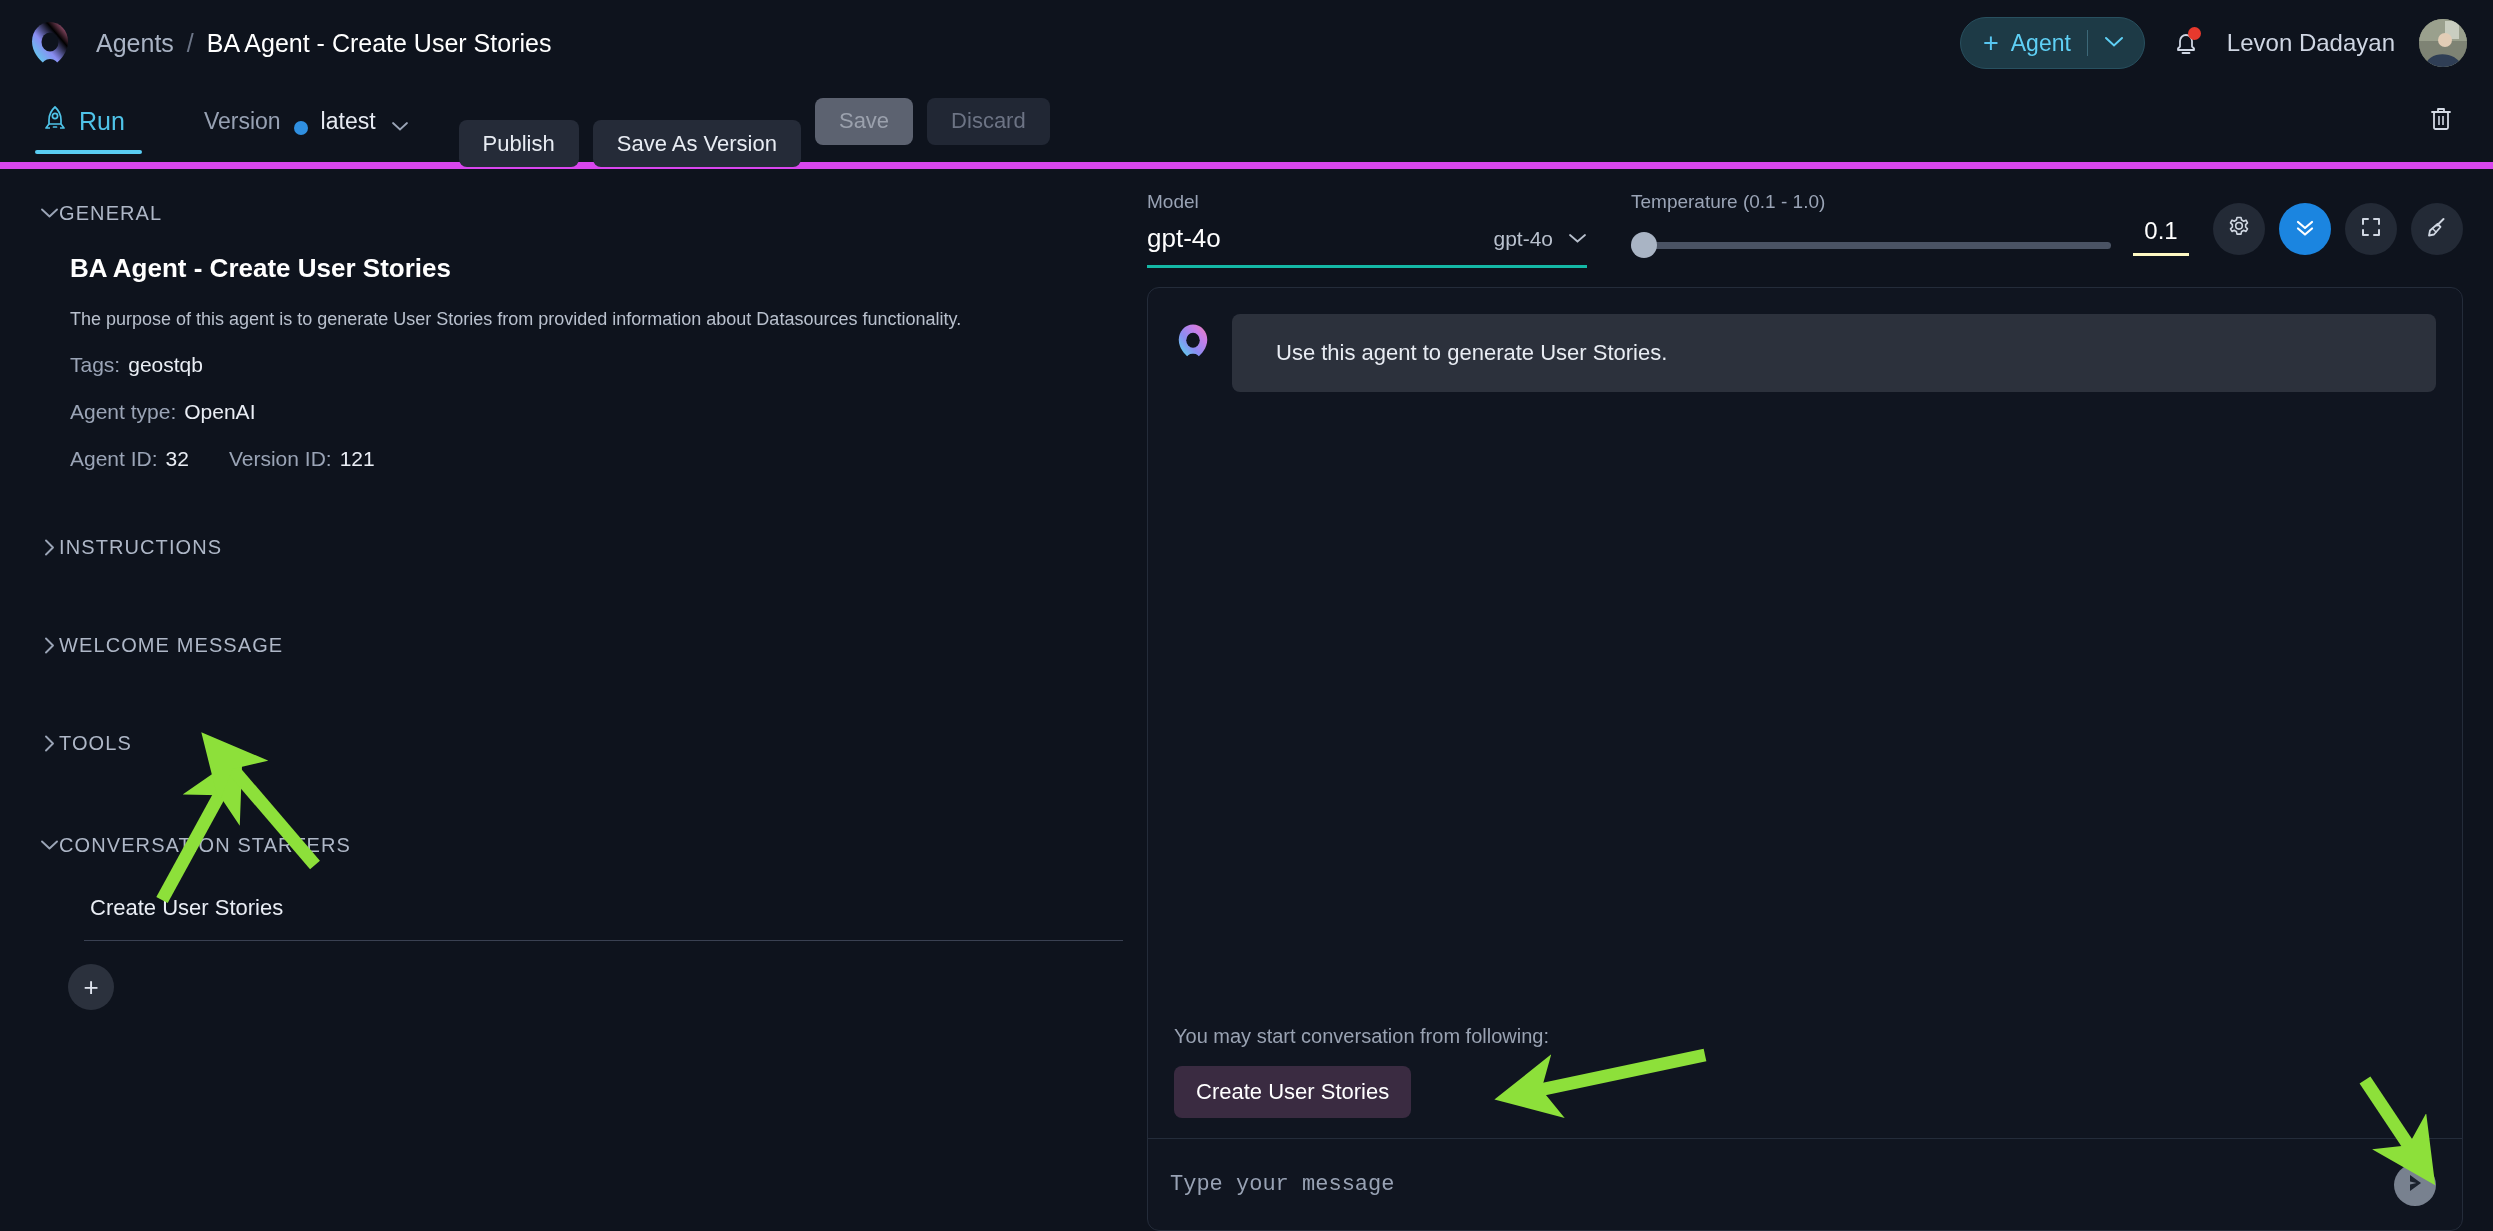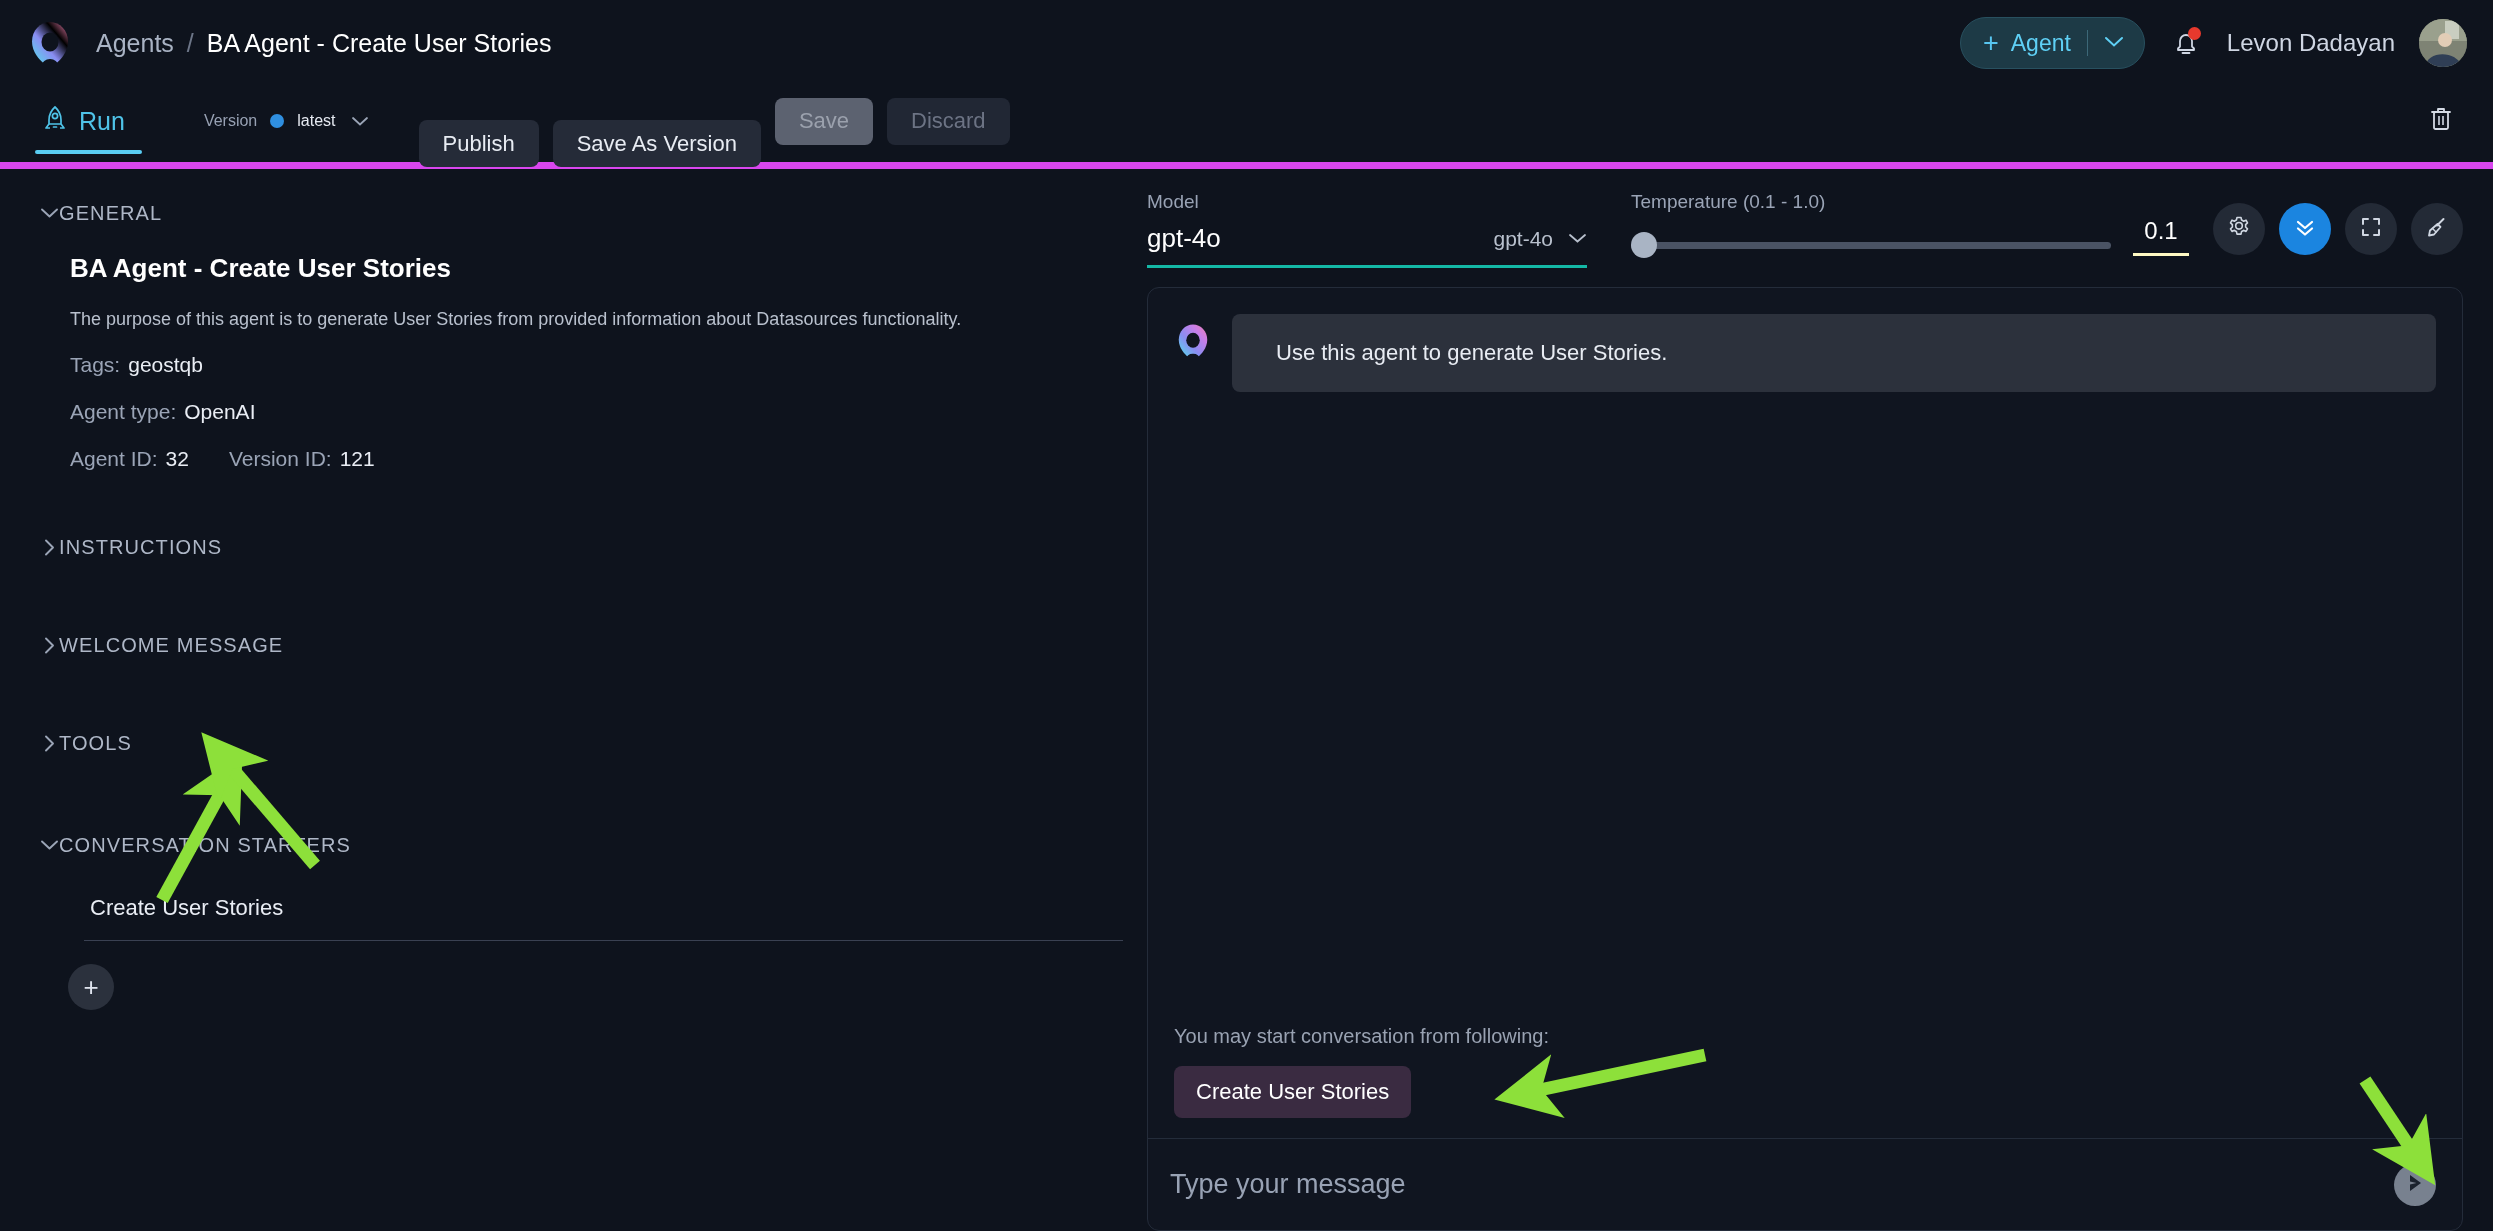--- a/index.html
+++ b/index.html
@@ -73,22 +73,22 @@
     display: flex; align-items: center; gap: 11px;
     height: 83px; padding: 0 26px 0 16px;
     position: relative; cursor: pointer;
   }
   .tab-run .tlabel { color: #4fc3e8; font-size: 25px; }
   .tab-run::after {
     content: ""; position: absolute; left: 9px; right: 9px; bottom: 9px;
     height: 4px; background: #59cdf2; border-radius: 2px;
   }
   .ver-group {
-    display: flex; align-items: center; gap: 13px;
-    margin-left: 53px; font-size: 16px;
+    display: flex; align-items: flex-end; gap: 13px;
+    margin-left: 53px; font-size: 23px;
   }
   .ver-label { color: #97a1b3; }
   .ver-dot { width: 14px; height: 14px; border-radius: 50%; background: #2f8fe0; }
   .ver-value { color: #e6eaf2; cursor: pointer; }
   .ver-chev { color: #9aa4b6; font-size: 15px; margin-left: 2px; cursor: pointer; }
 
   .btn-row { display: flex; align-items: center; gap: 14px; margin-left: 50px; }
   .tbtn {
     height: 47px; padding: 0 24px;
     border-radius: 8px; font-size: 22px;
@@ -254,22 +254,22 @@
   }
   .composer {
     border-top: 1px solid #242c3a;
     height: 92px;
     display: flex; align-items: center;
     padding: 0 26px 0 22px;
   }
   .composer input {
     flex: 1;
     background: transparent; border: none; outline: none;
-    color: #e9edf4; font-size: 27px;
-    font-family: Liberation Sans, sans-serif;
+    color: #e9edf4; font-size: 22px;
+    font-family: Liberation Mono, monospace;
   }
   .composer input::placeholder { color: #98a2b4; }
   .send-btn {
     width: 42px; height: 42px; border-radius: 50%;
     background: #78818f;
     display: flex; align-items: center; justify-content: center;
     cursor: pointer; flex: 0 0 42px;
   }
 
   

